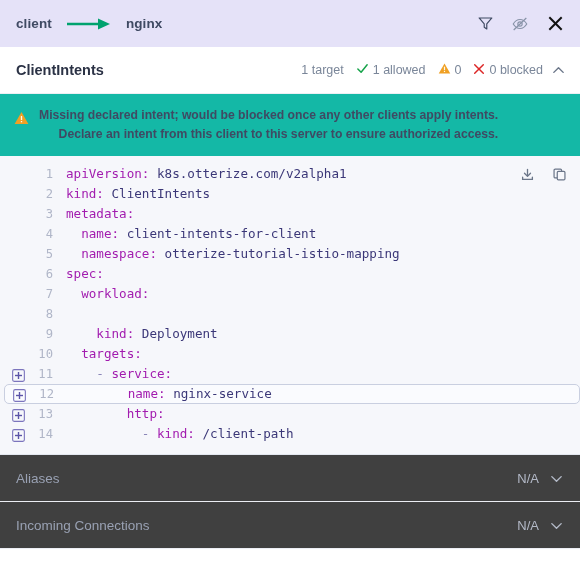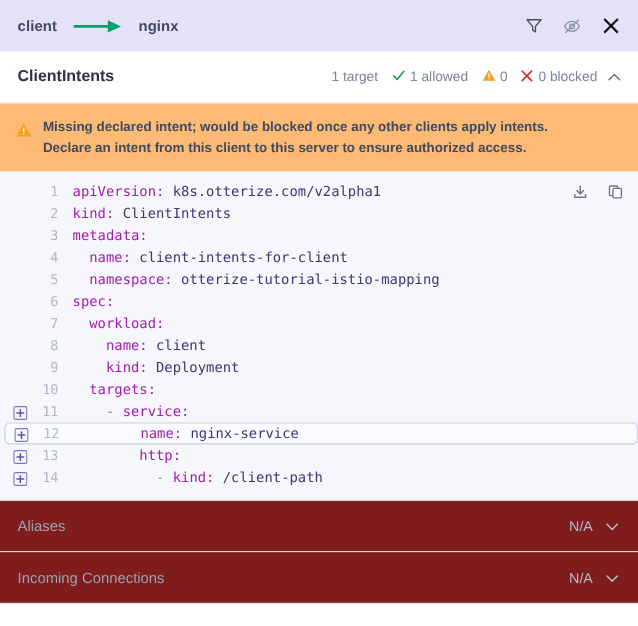--- a/index.html
+++ b/index.html
@@ -84,26 +84,27 @@
   }
   .chev {
     margin-left: 8px;
     display: flex;
     align-items: center;
     cursor: pointer;
   }
 
   
   .warn {
-    background: #fdba74;
+    background: #14b8a6;
     display: flex;
     align-items: flex-start;
     padding: 12px 18px 12px 14px;
     box-sizing: border-box;
     min-height: 57px;
+    text-align: right;
   }
   .warn-icon {
     flex: 0 0 auto;
     margin-top: 5px;
     margin-right: 10px;
   }
   .warn-text {
     font-size: 12.2px;
     font-weight: 700;
     color: #3f4a63;
@@ -169,21 +170,21 @@
   }
 
   
   .row {
     height: 47px;
     display: flex;
     align-items: center;
     padding: 0 16px;
     box-sizing: border-box;
     border-bottom: 1px solid #eceef4;
-    background: #7f1d1d;
+    background: #404040;
     cursor: pointer;
   }
   .row-label {
     font-size: 13.5px;
     color: #99a1b3;
     font-weight: 400;
   }
   .row-spacer { flex: 1 1 auto; }
   .row-value {
     font-size: 13px;
@@ -337,21 +338,20 @@
         <span class="ctext"><span class="k">spec:</span></span>
       </div>
       <div class="cline">
         <span class="gutter-plus"></span>
         <span class="lineno">7</span>
         <span class="ctext"><span class="k">  workload:</span></span>
       </div>
       <div class="cline">
         <span class="gutter-plus"></span>
         <span class="lineno">8</span>
-        <span class="ctext"><span class="k">    name: </span><span class="v">client</span></span>
       </div>
       <div class="cline">
         <span class="gutter-plus"></span>
         <span class="lineno">9</span>
         <span class="ctext"><span class="k">    kind: </span><span class="v">Deployment</span></span>
       </div>
       <div class="cline">
         <span class="gutter-plus"></span>
         <span class="lineno">10</span>
         <span class="ctext"><span class="k">  targets:</span></span>

